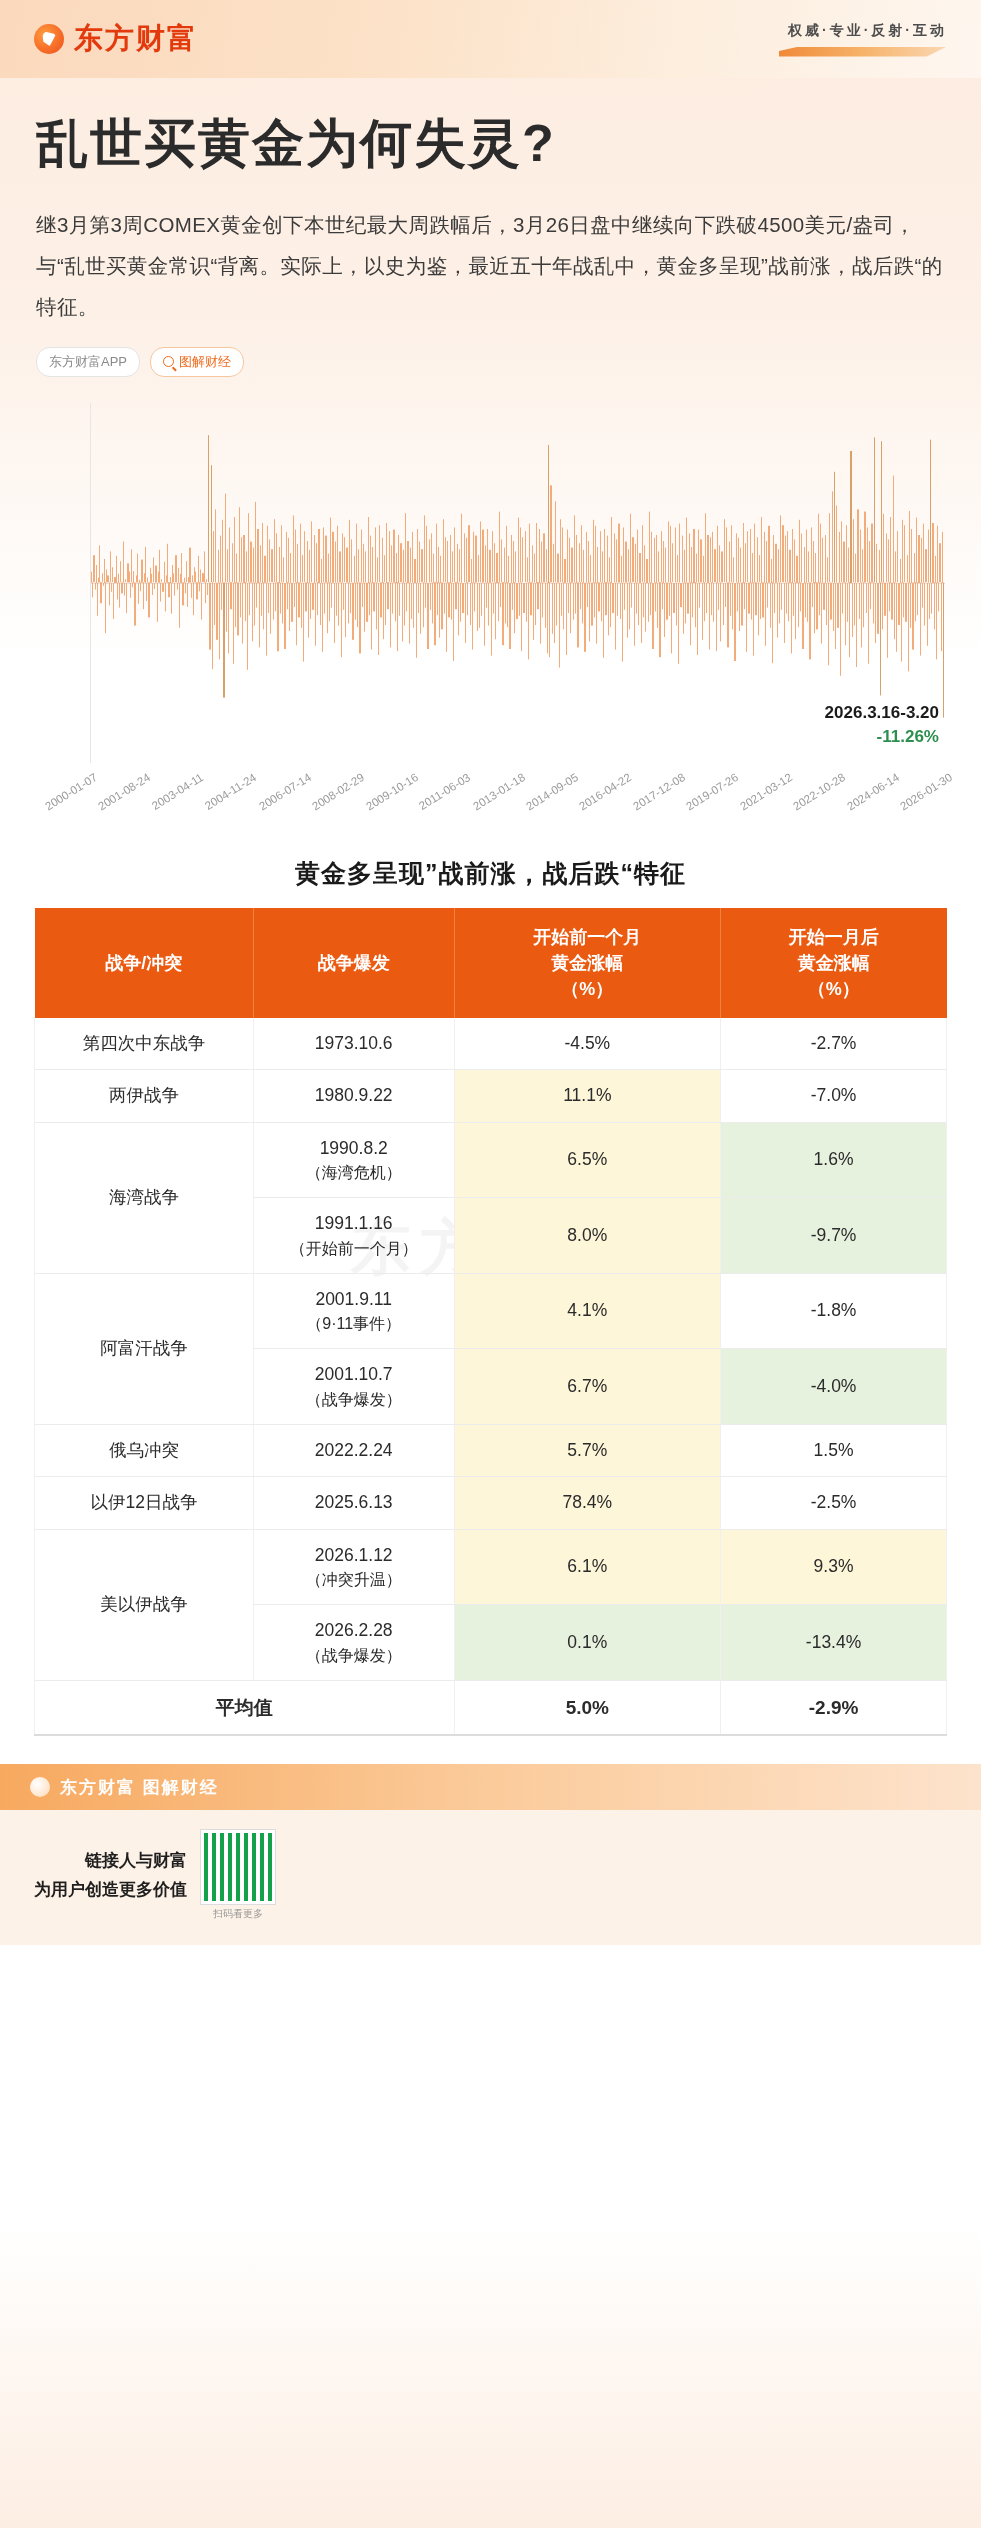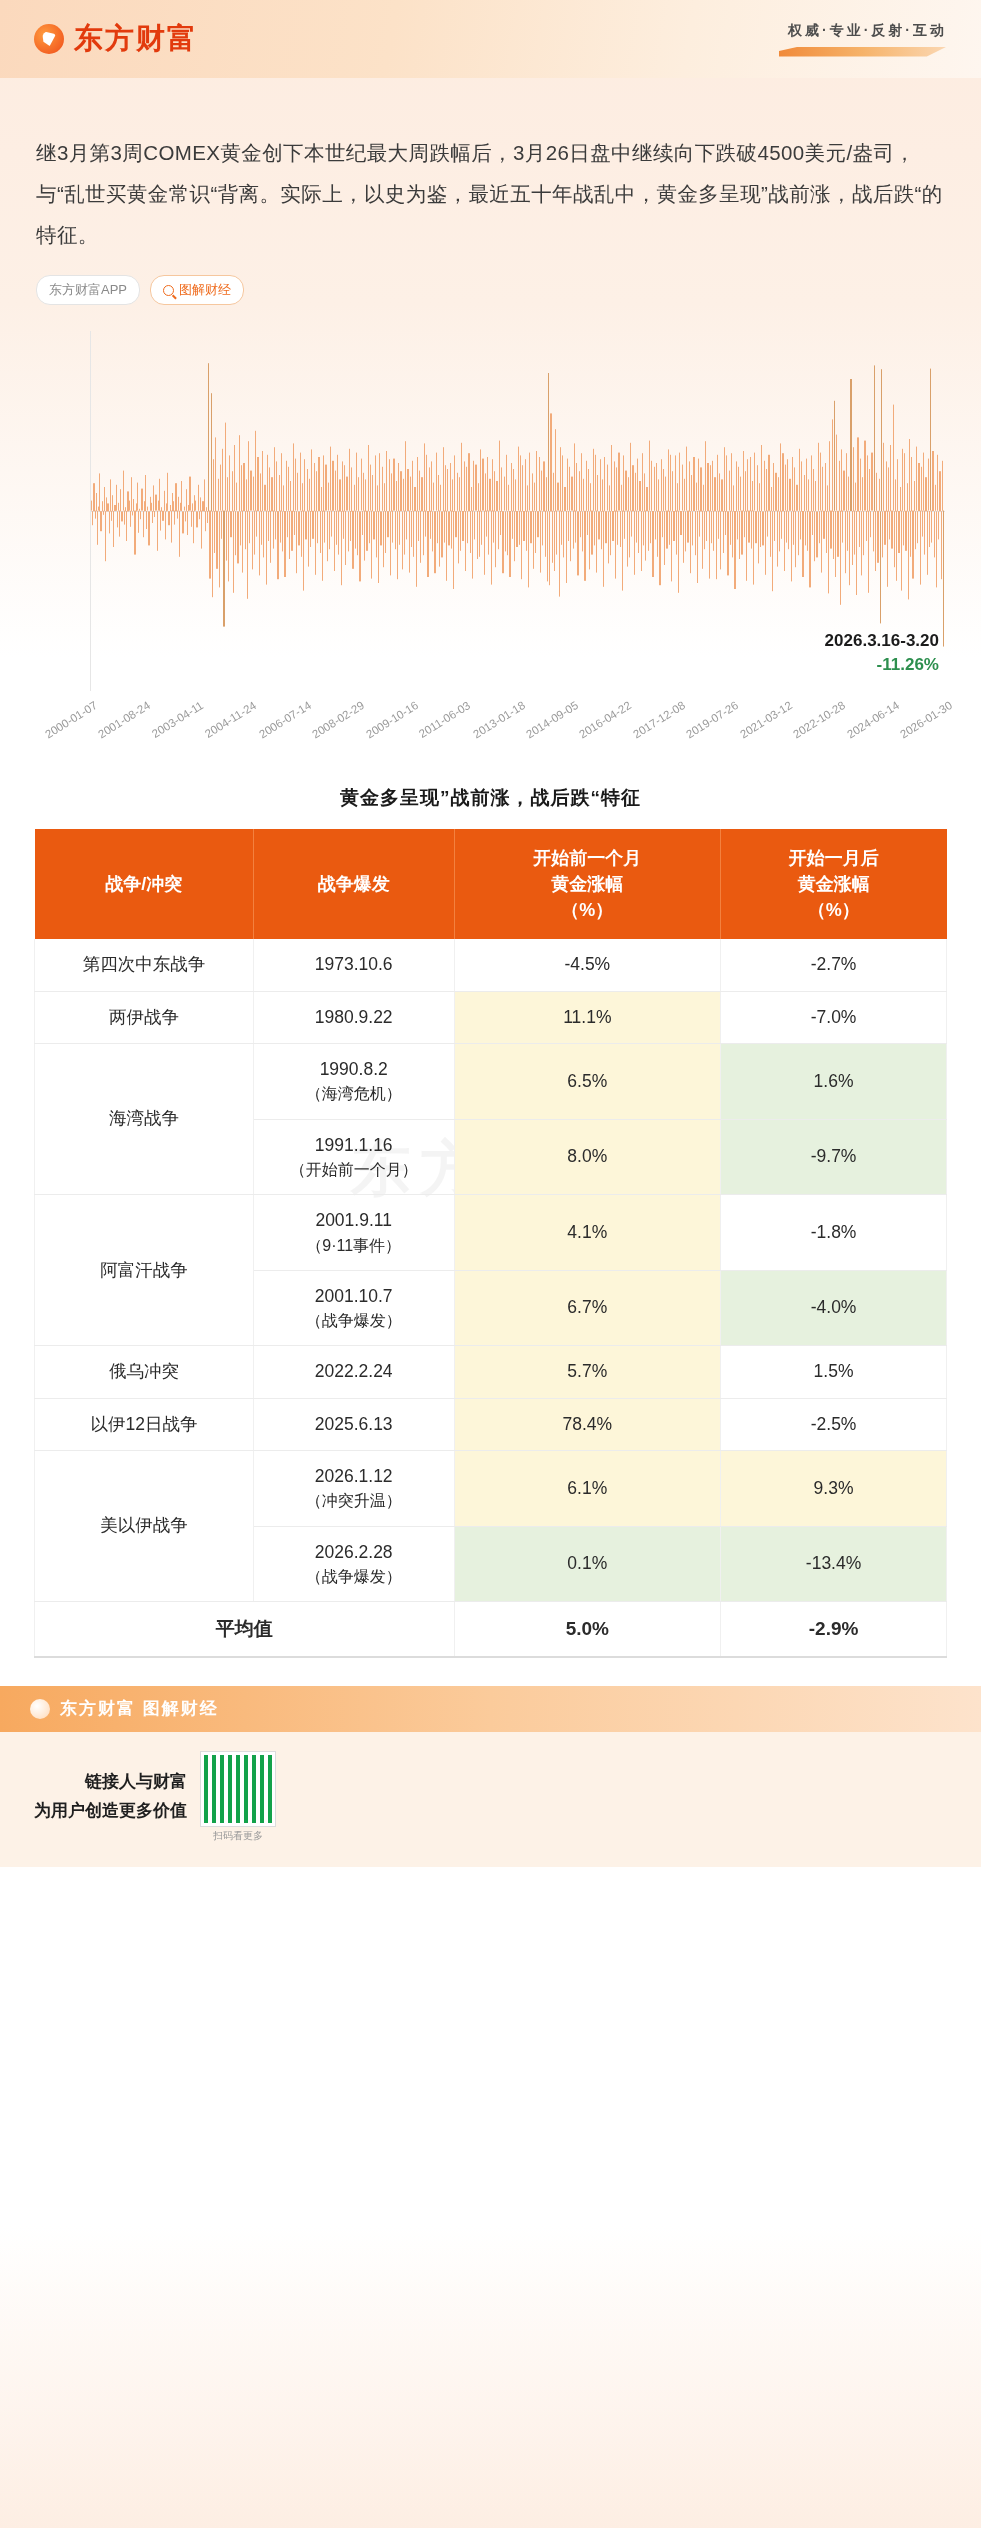--- a/index.html
+++ b/index.html
@@ -117,21 +117,21 @@
   .x-axis-labels{
     position:absolute; left:38px; right:0; top:366px; height:54px;
   }
   .x-axis-labels span{
     position:absolute; font-size:11.5px; color:#9a9a9a;
     transform-origin: right top; transform: rotate(-32deg); white-space:nowrap;
   }
 
   
   .table-title{
-    text-align:center; font-size:19px; font-weight:bold; color:#1a1a1a;
+    text-align:center; font-size:25px; font-weight:bold; color:#1a1a1a;
     margin: 34px 0 18px 0; letter-spacing:1px;
   }
   .table-wrap{ padding: 0 34px; position:relative; }
   .wm {
     position:absolute; left:0; right:0; top:300px; text-align:center;
     font-size:60px; font-weight:bold; color:rgba(0,0,0,0.045); letter-spacing:10px;
     pointer-events:none; z-index:0;
   }
   table { width:100%; border-collapse:collapse; position:relative; z-index:1; }
   thead th {
@@ -190,20 +190,21 @@
       <span class="brand-mark"></span>
       <span class="brand-name">东方财富</span>
     </div>
     <div class="slogan-wrap">
       <div class="slogan">权威·专业·反射·互动</div>
       <div class="slogan-bar"></div>
     </div>
   </div>
 
   <div class="titles">
+    <div class="title-sub">乱世买黄金为何失灵?</div>
   </div>
 
   <div class="lead">继3月第3周COMEX黄金创下本世纪最大周跌幅后，3月26日盘中继续向下跌破4500美元/盎司，与“乱世买黄金常识“背离。实际上，以史为鉴，最近五十年战乱中，黄金多呈现”战前涨，战后跌“的特征。</div>
 
   <div class="tags">
     <span class="tag">东方财富APP</span>
     <span class="tag accent">
       <span class="mag"></span>
       <span>图解财经</span>
     </span>

